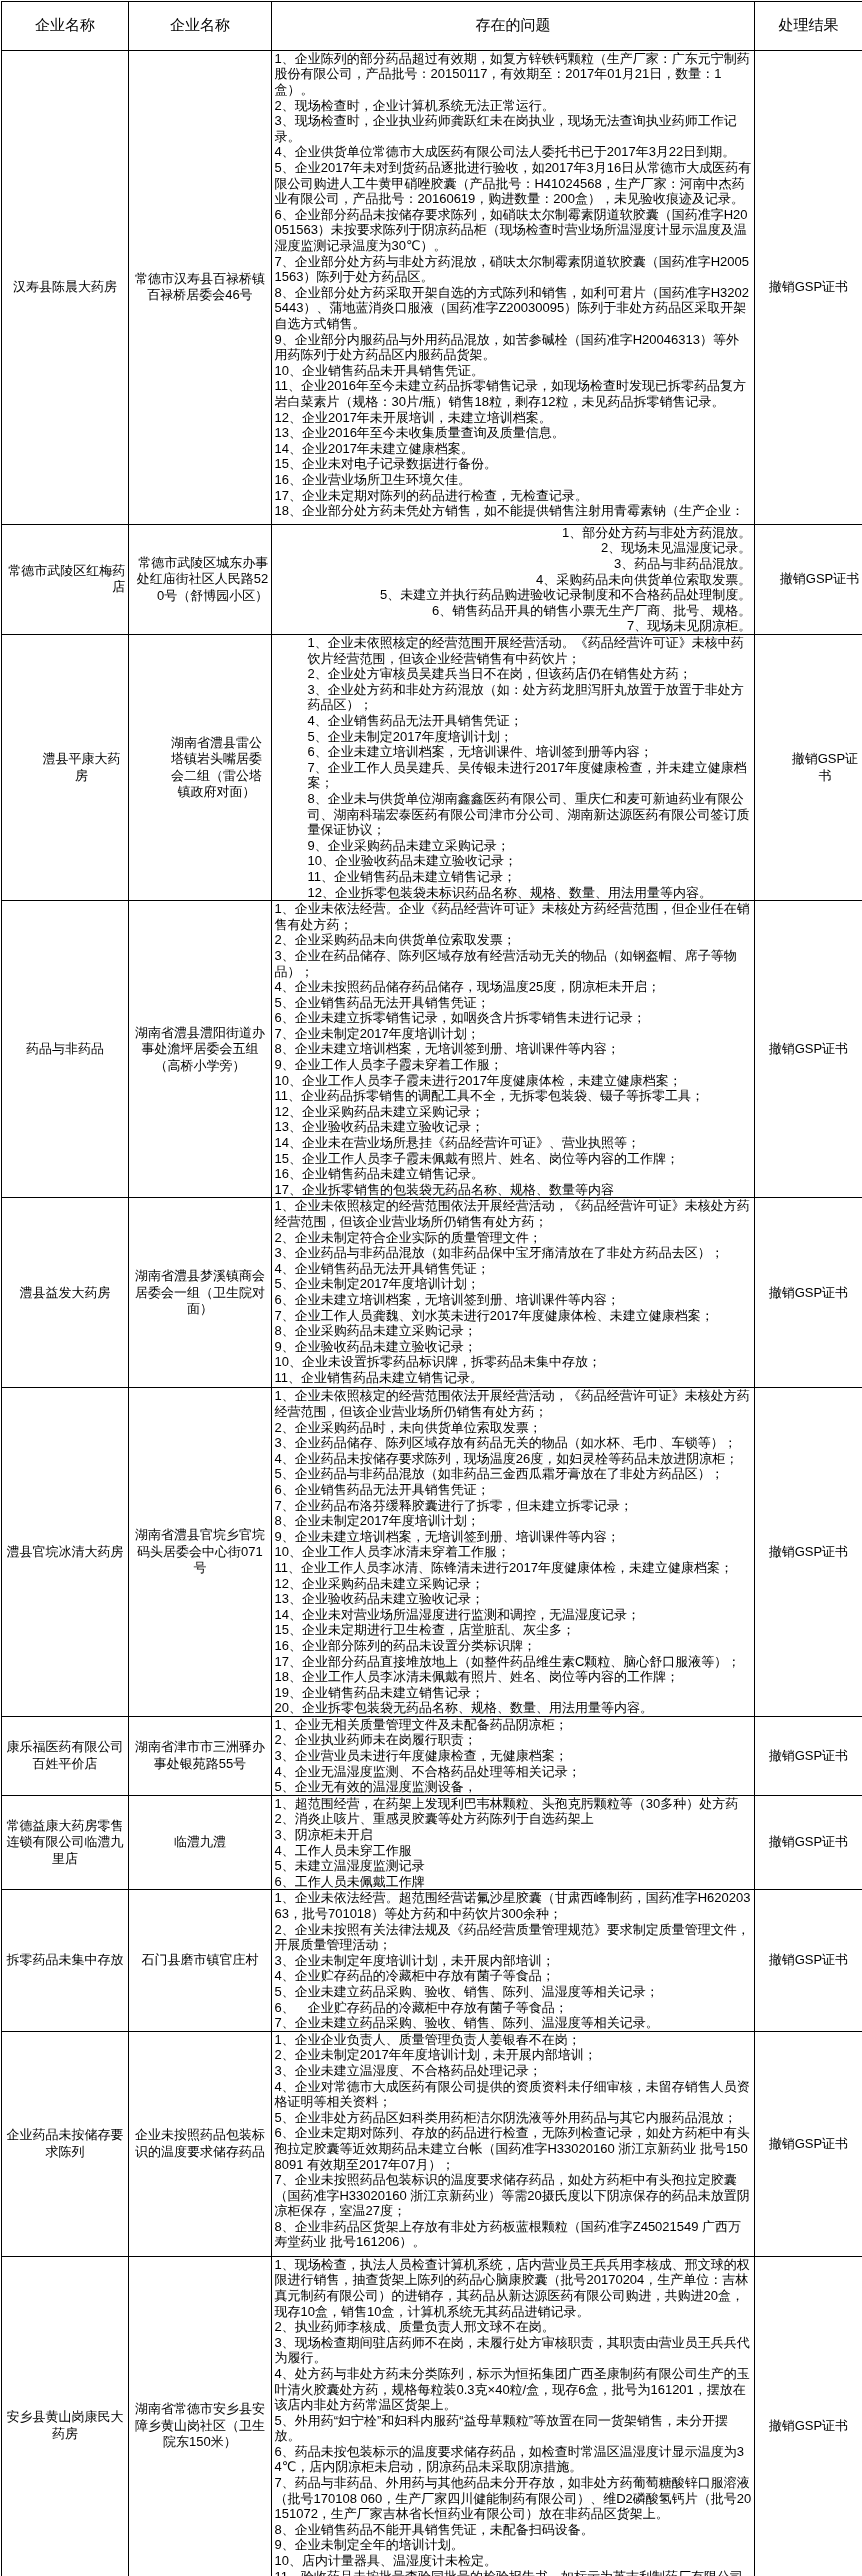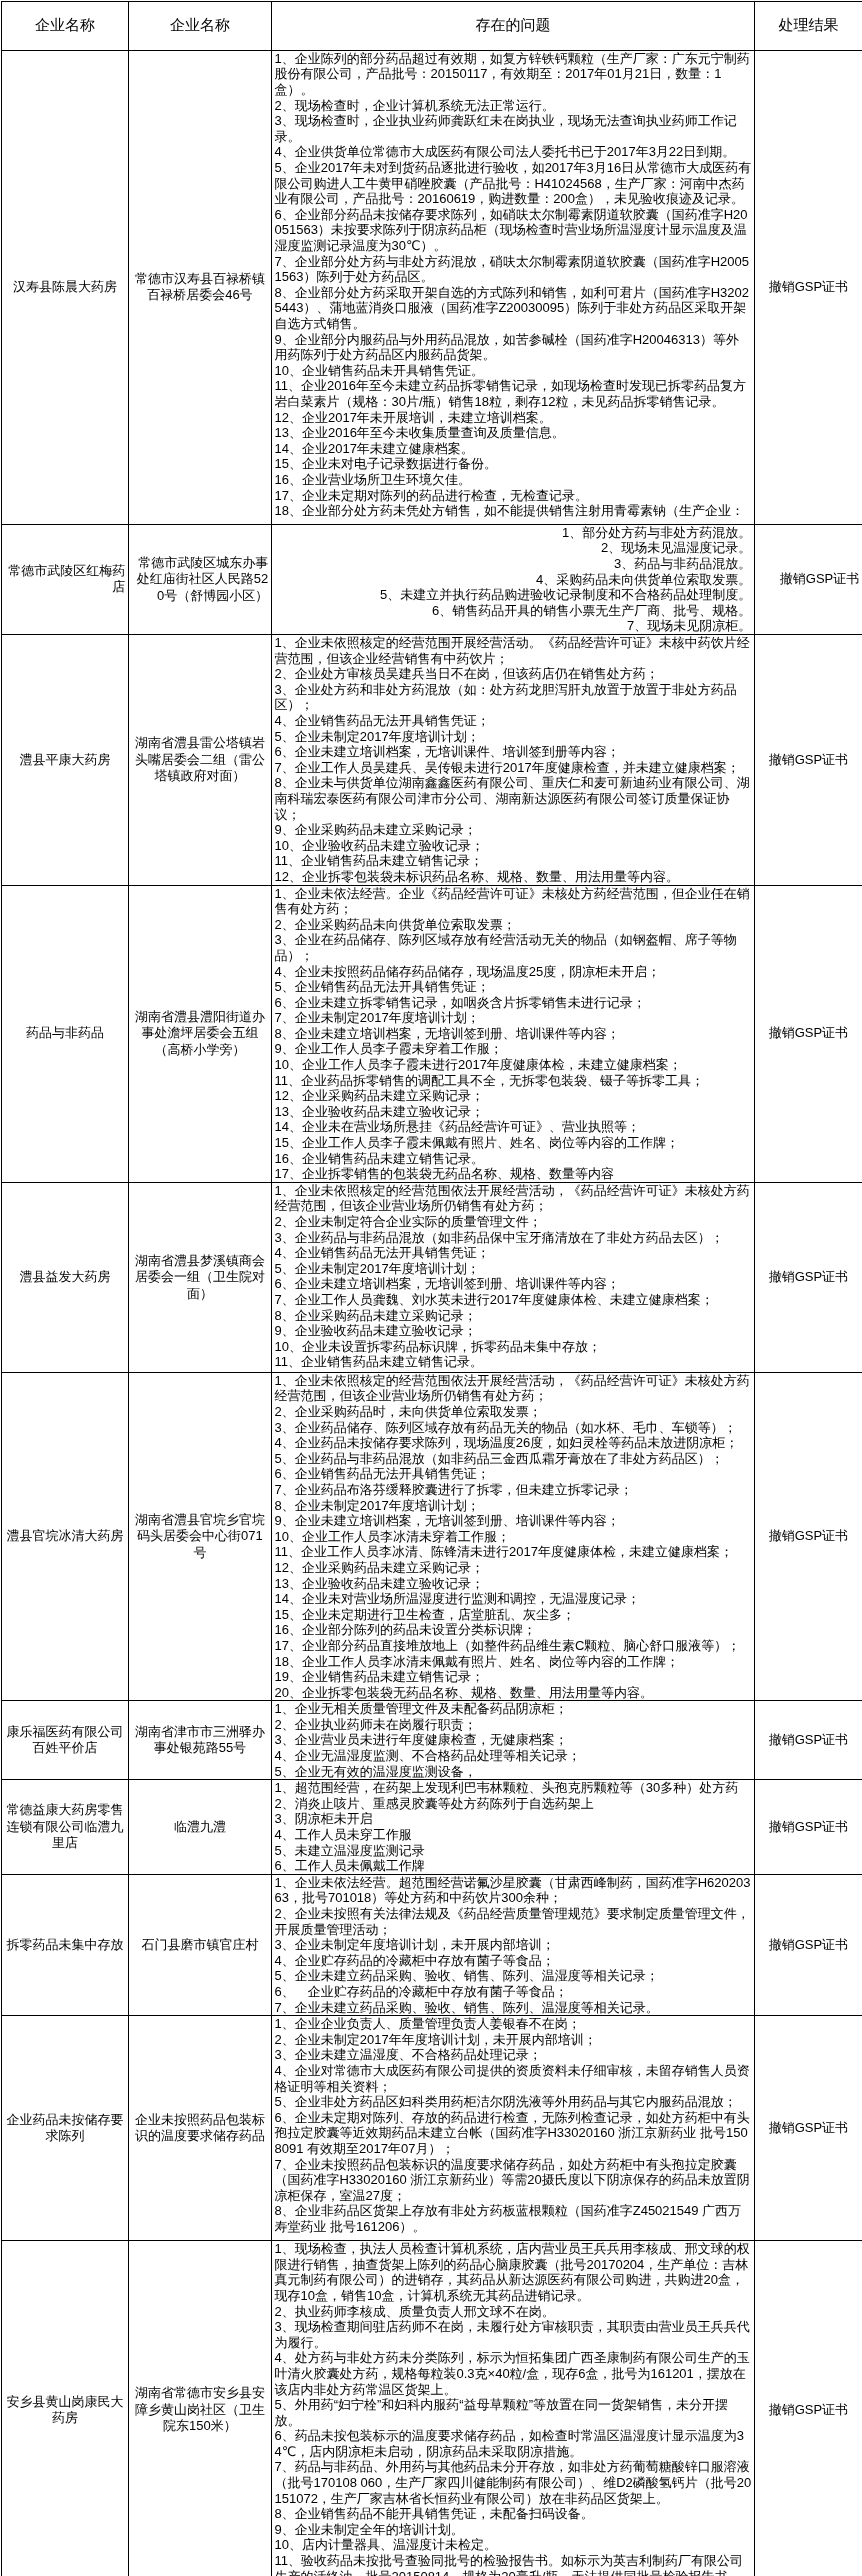--- a/index.html
+++ b/index.html
@@ -56,21 +56,21 @@
   }
   td.cell-problems .pad {
     padding: 0 2.6px;
     white-space: pre-line;
     word-break: break-all;
     overflow: hidden;
   }
   
   tr.r1  td { height: 474px; }
   tr.r2  td { height: 109px; text-align: right; }
-  tr.r3  td { height: 250px; }
+  tr.r3  td { height: 250px; padding-left: 33px; }
   tr.r4  td { height: 296px; }
   tr.r5  td { height: 190px; }
   tr.r6  td { height: 328px; }
   tr.r7  td { height: 78px;  }
   tr.r8  td { height: 94px; }
   tr.r9  td { height: 139px; }
   tr.r10 td { height: 225px; }
   tr.r11 td { height: 338px; }
   tr.r1  td.cell-problems .pad { max-height: 474px; }
   tr.r11 td.cell-problems .pad { max-height: 338px; }

